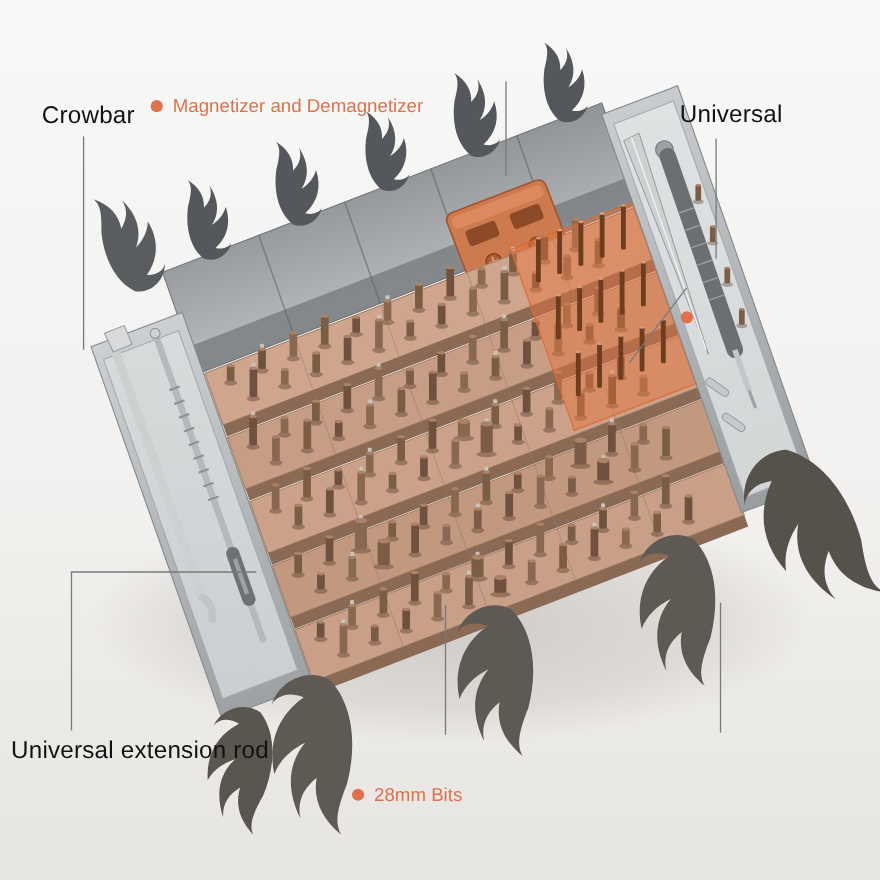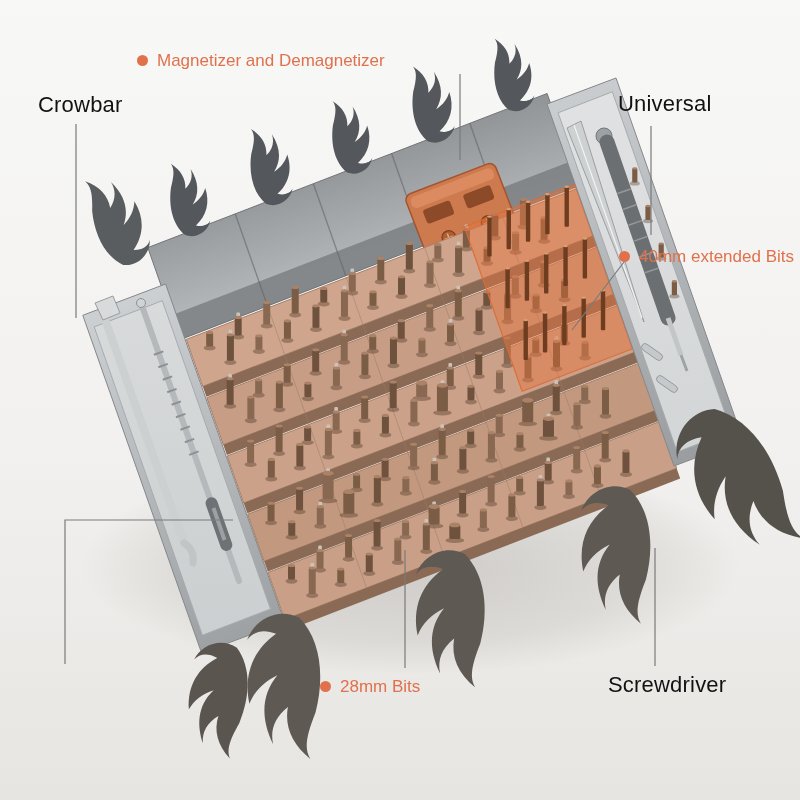--- a/index.html
+++ b/index.html
@@ -5,21 +5,21 @@
   html,body{margin:0;padding:0;}
   body{
     width:800px;height:800px;position:relative;overflow:hidden;
     background:linear-gradient(180deg,#f8f8f7 0%,#f2f1ef 55%,#e7e5e2 100%);
     font-family:"Liberation Sans",sans-serif;
   }
   .stage{position:absolute;inset:0;}
   svg.kit{position:absolute;left:0;top:0;}
   .label{position:absolute;white-space:nowrap;line-height:1.15;}
   .label.black{font-size:22px;color:#121212;letter-spacing:.2px;text-align:right;}
-  .label.orange{font-size:17px;color:#e0714c;display:flex;align-items:center;gap:9px;}
+  .label.orange{font-size:17px;color:#e0714c;display:flex;align-items:center;gap:9px;margin-top:36px;}
   .dot{width:11px;height:11px;border-radius:50%;background:#e0714c;flex:0 0 auto;}
 </style>
 </head>
 <body>
 
 <div class="stage">
 
 <svg class="kit" width="800" height="800" viewBox="0 0 800 800">
   <defs>
     <radialGradient id="shadowG" cx="50%" cy="50%" r="50%">
@@ -602,28 +602,27 @@
     <line x1="651" y1="126" x2="651" y2="235"></line>
     <line x1="624" y1="262" x2="572" y2="330"></line>
     <polyline points="65,664 65,520 233,520"></polyline>
     <line x1="405" y1="550" x2="405" y2="668"></line>
     <line x1="655" y1="548" x2="655" y2="666"></line>
   </g>
 </svg>
 
 <div class="label black" style="left:38px;top:92px">Crowbar</div>
 <div class="label black" style="left:618px;top:91px">Universal</div>
-<div class="label black" style="left:608px;top:672px">Screwdriver</div>
+<div class="label black" style="left:10px;top:669px">Universal extension rod</div>
 
 <div class="label orange" style="left:137px;top:51px">
   <span class="dot"></span>
   <span>Magnetizer and Demagnetizer</span>
 </div>
 <div class="label orange" style="left:619px;top:247px">
   <span class="dot"></span>
-  <span>40mm extended Bits</span>
 </div>
 <div class="label orange" style="left:320px;top:677px">
   <span class="dot"></span>
   <span>28mm Bits</span>
 </div>
 
 </div>
 
 </body></html>

